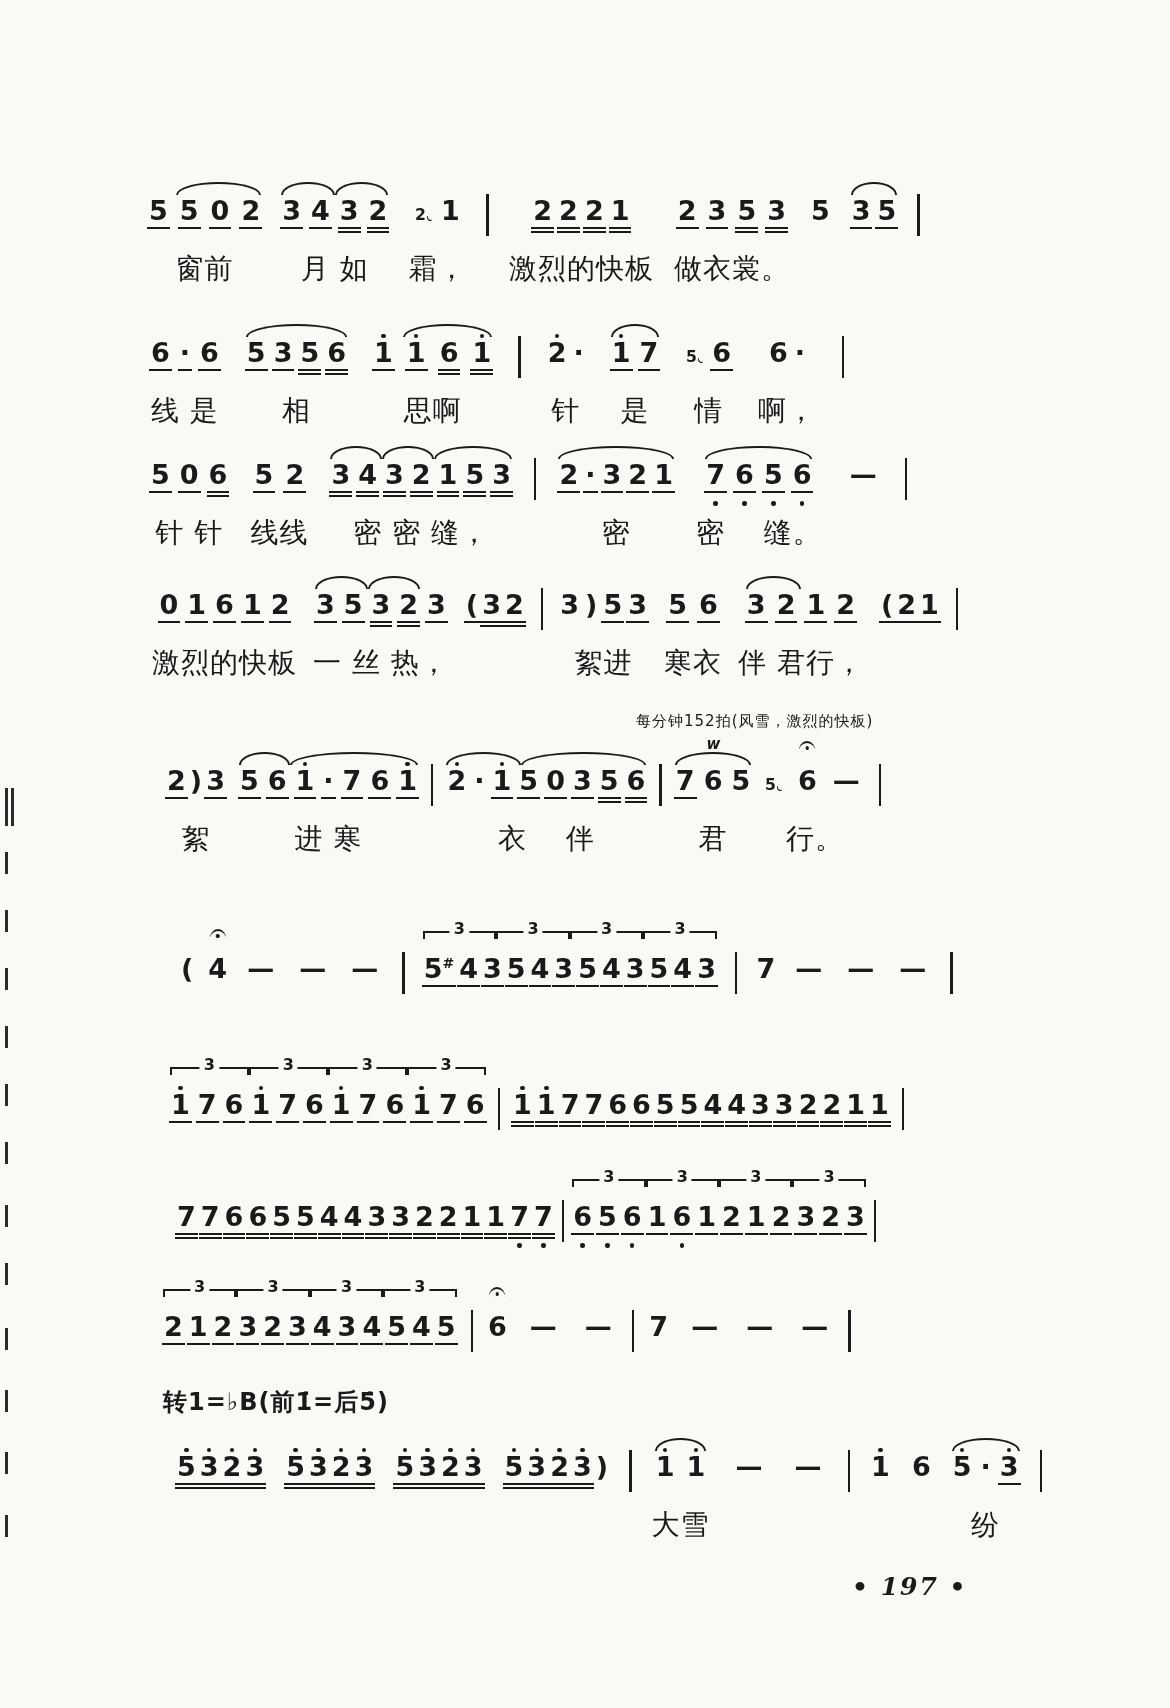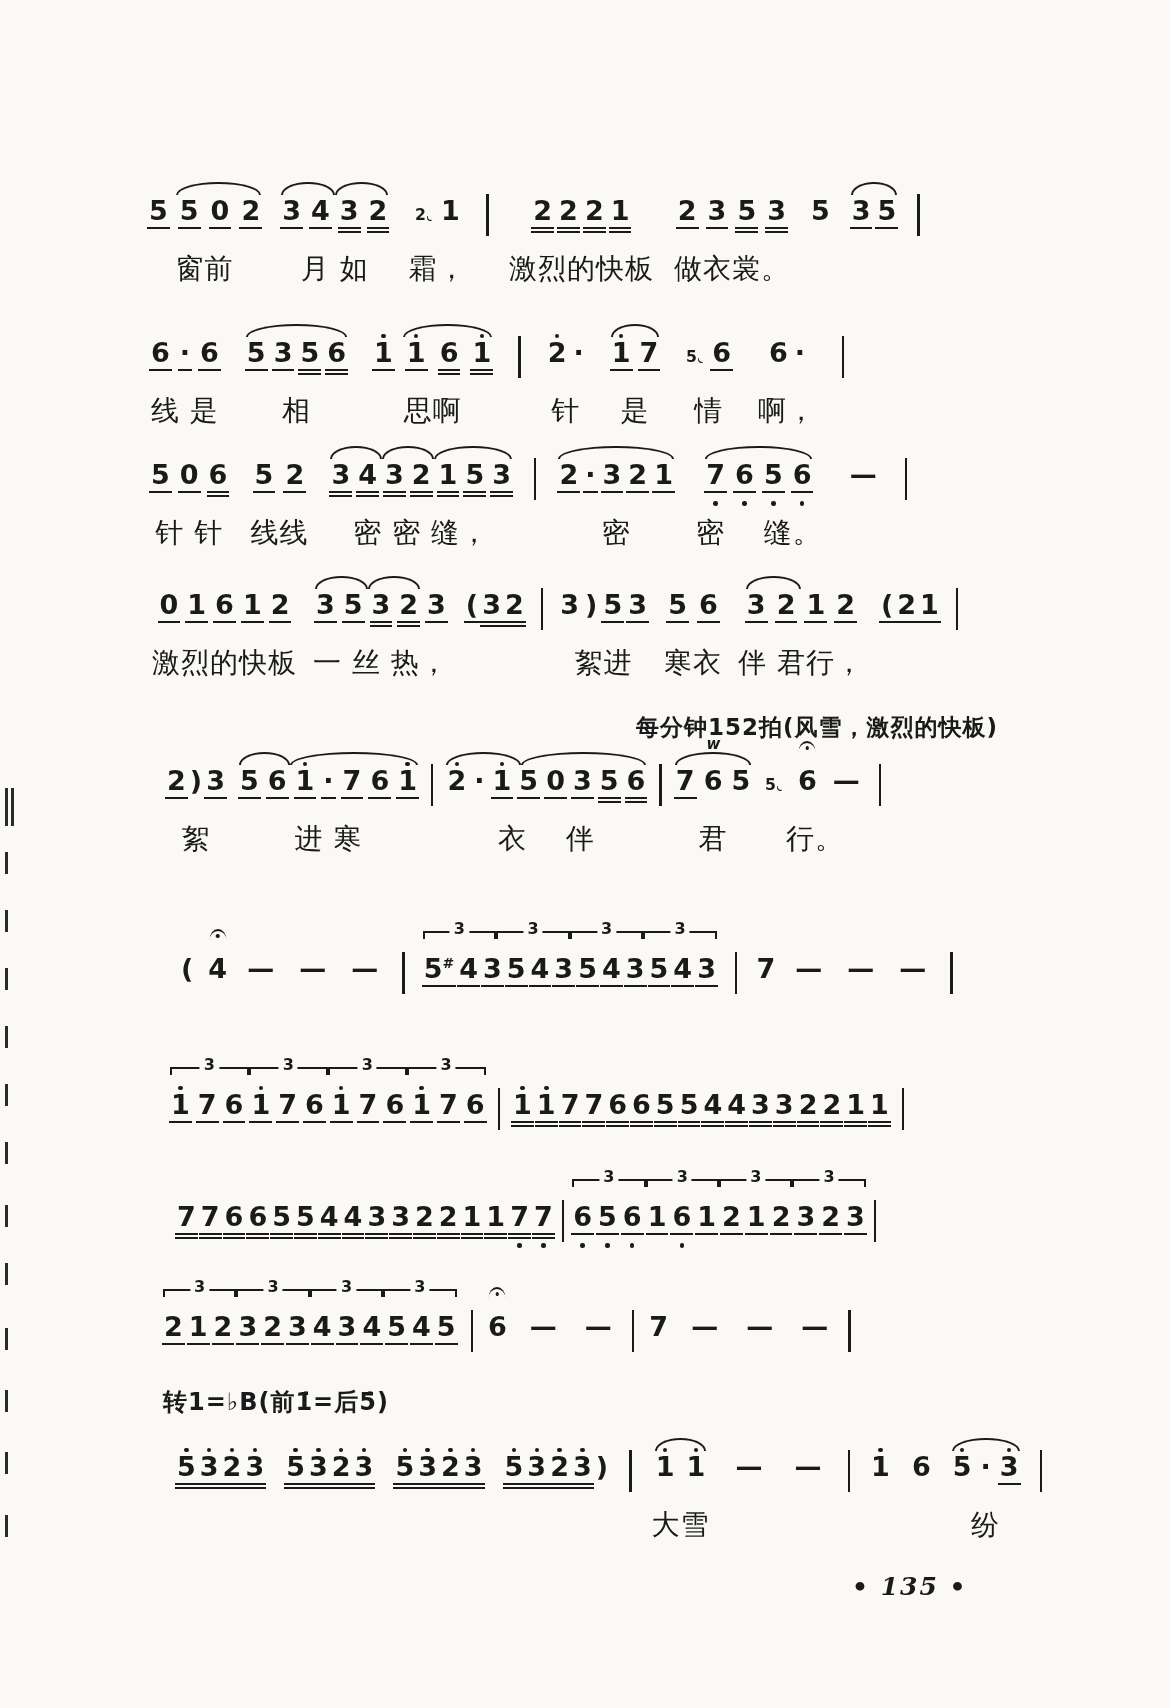--- a/index.html
+++ b/index.html
@@ -39,21 +39,21 @@
        border-top:2.2px solid #1a1a1a;border-radius:50% 50% 0 0 / 100% 100% 0 0}
   .frm:after{content:'';position:absolute;left:50%;top:3px;width:3.5px;height:3.5px;background:#1a1a1a;
        border-radius:50%;transform:translateX(-50%)}
   .mrd{position:absolute;top:-21px;left:50%;transform:translateX(-50%);font-size:15px;font-weight:700;
        font-style:italic;letter-spacing:-1px}
   .note.grace{transform:translateY(-11px) scale(.58);transform-origin:bottom left;margin-right:-6px}
   .note.grace .dg:after{content:'';display:inline-block;width:7px;height:7px;border-left:2.5px solid #1a1a1a;
        border-bottom:2.5px solid #1a1a1a;border-radius:0 0 0 8px;margin-left:1px;vertical-align:-3px}
   .lyr{font-size:28px;line-height:34px;margin-top:7px;white-space:nowrap;min-height:34px;
        font-weight:500;letter-spacing:1px}
-  .tempo{position:absolute;top:712px;left:636px;font-size:23px;font-weight:700;letter-spacing:1px}
+  .tempo{position:absolute;top:712px;left:636px;font-size:15px;font-weight:400;letter-spacing:1px}
   .key{position:absolute;top:1386px;left:163px;font-size:24px;font-weight:700;letter-spacing:1px}
   .pgnum{position:absolute;top:1572px;left:852px;font-family:"DejaVu Serif",serif;
          font-style:italic;font-weight:700;font-size:25px;letter-spacing:2px}
   .mark{position:absolute;left:5px;width:2.5px;background:#2a2a2a}
 </style>
 </head>
 <body>
 
 <div class="page">
   <div id="score">
@@ -2381,21 +2381,21 @@
             </span>
             <span class="arc" style="left: 0%; width: 100%;"></span>
           </span>
           <span class="lyr">纷</span>
         </span>
         <span class="bar"></span>
       </div>
     </div>
   <div class="tempo">每分钟152拍(风雪，激烈的快板)</div>
   <div class="key">转1=♭B(前1̇=后5̇)</div>
-  <div class="pgnum">• 135 •</div>
+  <div class="pgnum">• 197 •</div>
   <div id="marks">
       <span class="mark" style="top: 788px; height: 38px;"></span>
       <span class="mark" style="top: 788px; height: 38px; left: 11px;"></span>
       <span class="mark" style="top: 852px; height: 22px;"></span>
       <span class="mark" style="top: 910px; height: 22px;"></span>
       <span class="mark" style="top: 968px; height: 22px;"></span>
       <span class="mark" style="top: 1026px; height: 22px;"></span>
       <span class="mark" style="top: 1084px; height: 22px;"></span>
       <span class="mark" style="top: 1142px; height: 22px;"></span>
       <span class="mark" style="top: 1205px; height: 22px;"></span>

